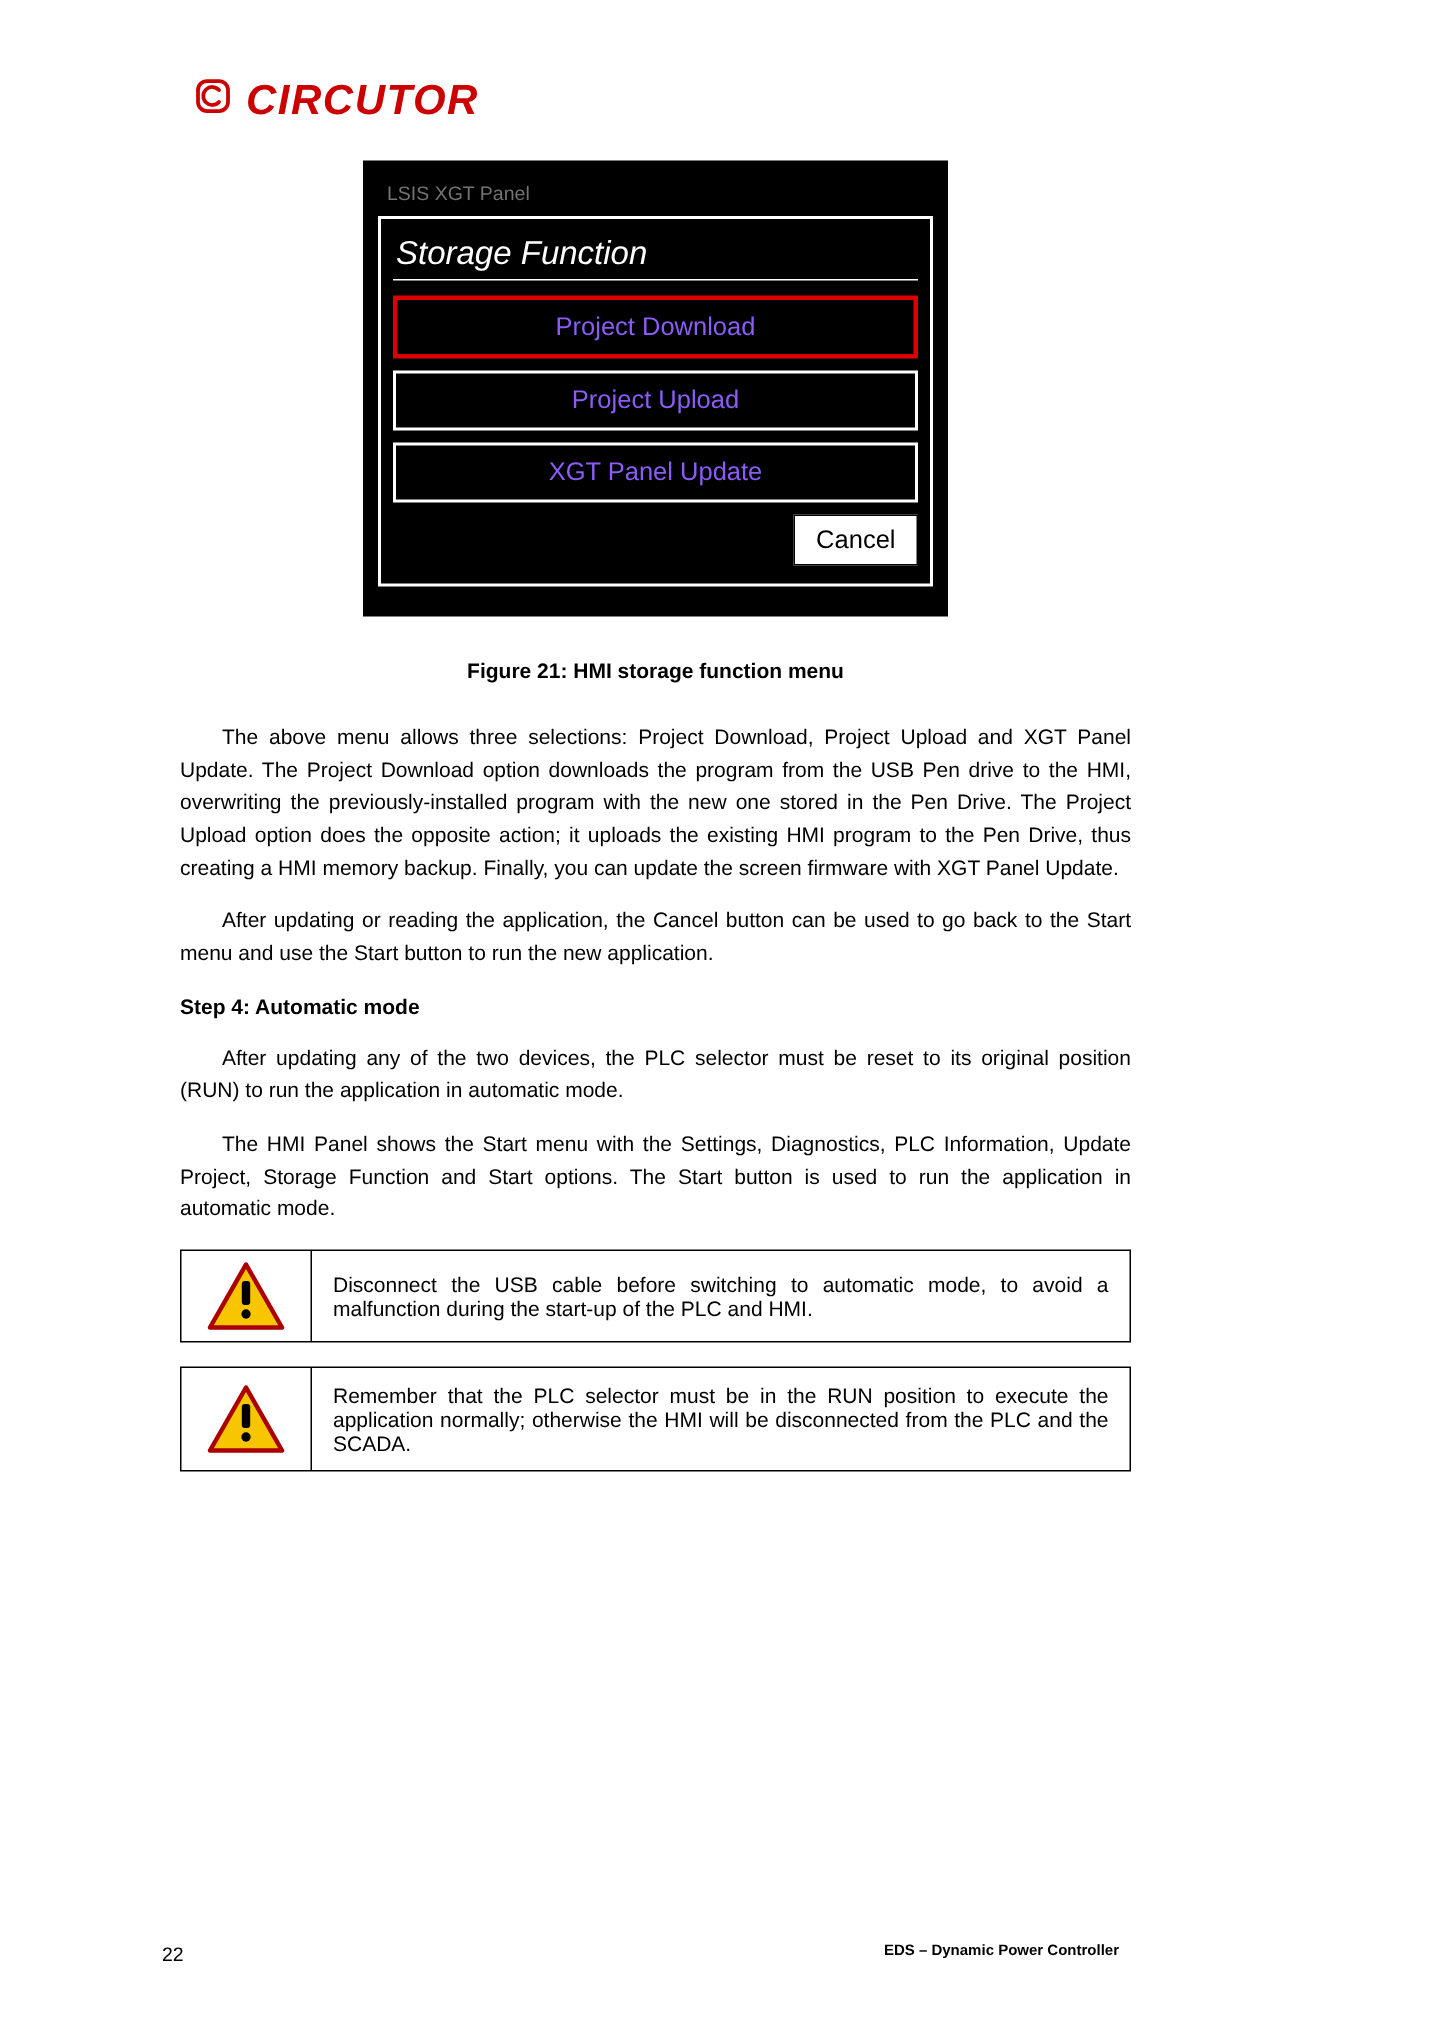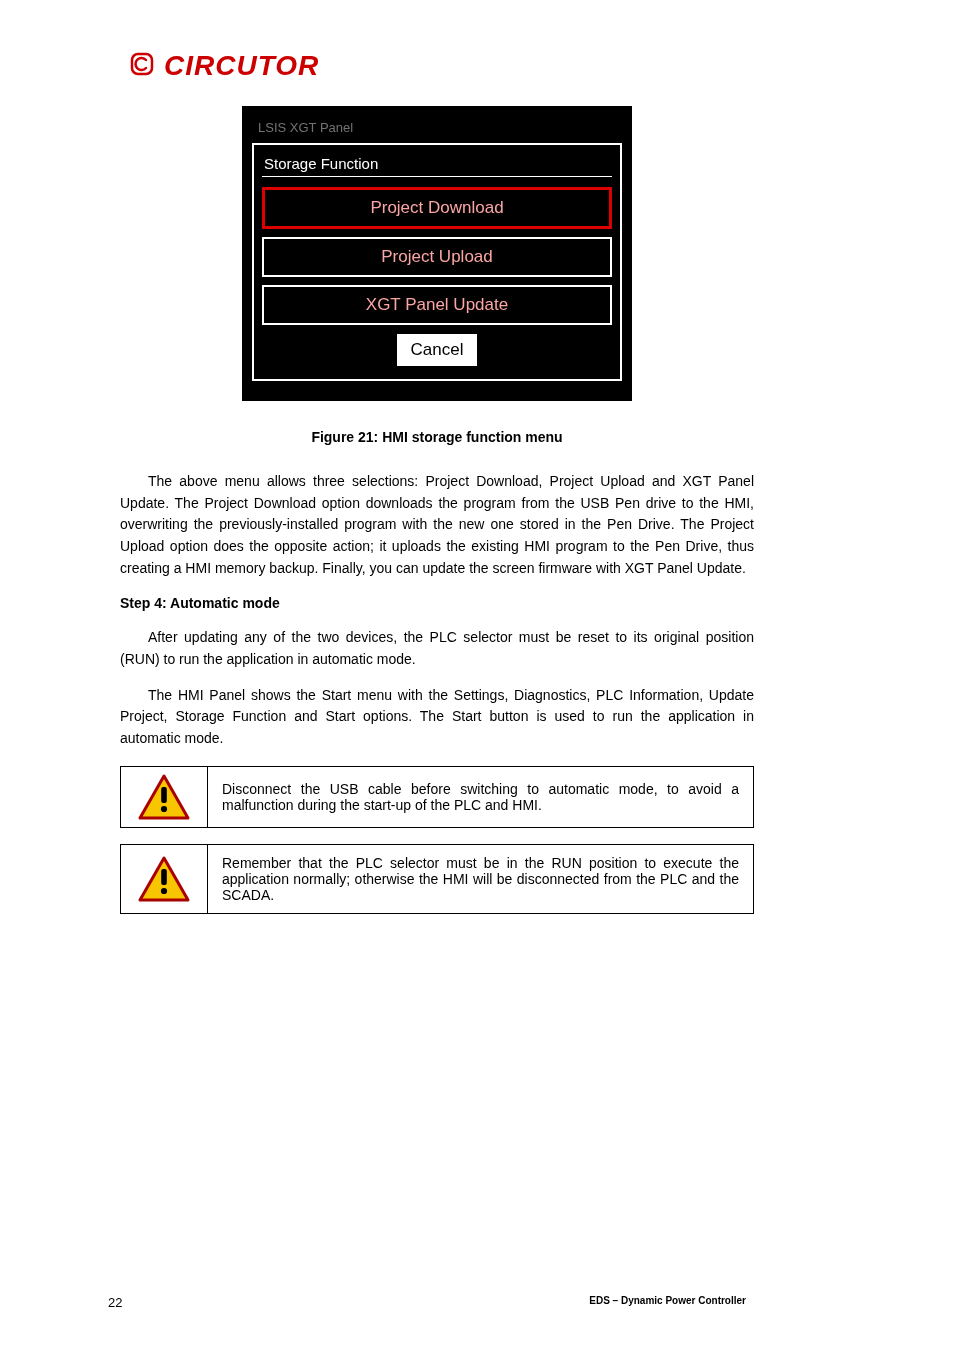--- a/index.html
+++ b/index.html
@@ -50,42 +50,43 @@
     font-size: 13px;
     padding: 4px 6px 8px 6px;
   }
   .hmi-inner {
     background: #000;
     border: 2px solid #fff;
     padding: 6px 8px 12px 8px;
   }
   .section-title-bar {
     color: #fff;
-    font-size: 15px;
+    font-size: 22px;
     padding: 4px 2px;
     border-bottom: 1px solid #fff;
     margin-bottom: 10px;
+    font-style: italic;
   }
   .hmi-btn {
     display: block;
     width: 100%;
     box-sizing: border-box;
     background: #000;
-    color: #fca5a5;
+    color: #8b5cf6;
     border: 2px solid #fff;
     text-align: center;
     padding: 8px 0;
     font-size: 17px;
     margin-bottom: 8px;
   }
   .hmi-btn.selected {
     border: 3px solid #d00;
   }
   .hmi-cancel-row {
-    text-align: center;
+    text-align: right;
     margin-top: 4px;
   }
   .hmi-cancel {
     display: inline-block;
     background: #fff;
     color: #000;
     border: 1px solid #000;
     padding: 6px 14px;
     font-size: 17px;
   }
@@ -178,20 +179,21 @@
       <div class="hmi-cancel-row">
         <span class="hmi-cancel">Cancel</span>
       </div>
     </div>
   </div>
 
   <div class="fig-caption">Figure 21: HMI storage function menu</div>
 
   <div class="body-text">
     <p class="p-first">The above menu allows three selections: Project Download, Project Upload and XGT Panel Update. The Project Download option downloads the program from the USB Pen drive to the HMI, overwriting the previously-installed program with the new one stored in the Pen Drive. The Project Upload option does the opposite action; it uploads the existing HMI program to the Pen Drive, thus creating a HMI memory backup. Finally, you can update the screen firmware with XGT Panel Update.</p>
+    <p class="p-first">After updating or reading the application, the Cancel button can be used to go back to the Start menu and use the Start button to run the new application.</p>
 
     <div class="step-title">Step 4: Automatic mode</div>
 
     <p class="p-first">After updating any of the two devices, the PLC selector must be reset to its original position (RUN) to run the application in automatic mode.</p>
     <p class="p-first">The HMI Panel shows the Start menu with the Settings, Diagnostics, PLC Information, Update Project, Storage Function and Start options. The Start button is used to run the application in automatic mode.</p>
   </div>
 
   <div class="warning-box">
     <div class="warning-icon-cell">
       <svg width="54" height="48" viewBox="0 0 54 48">

